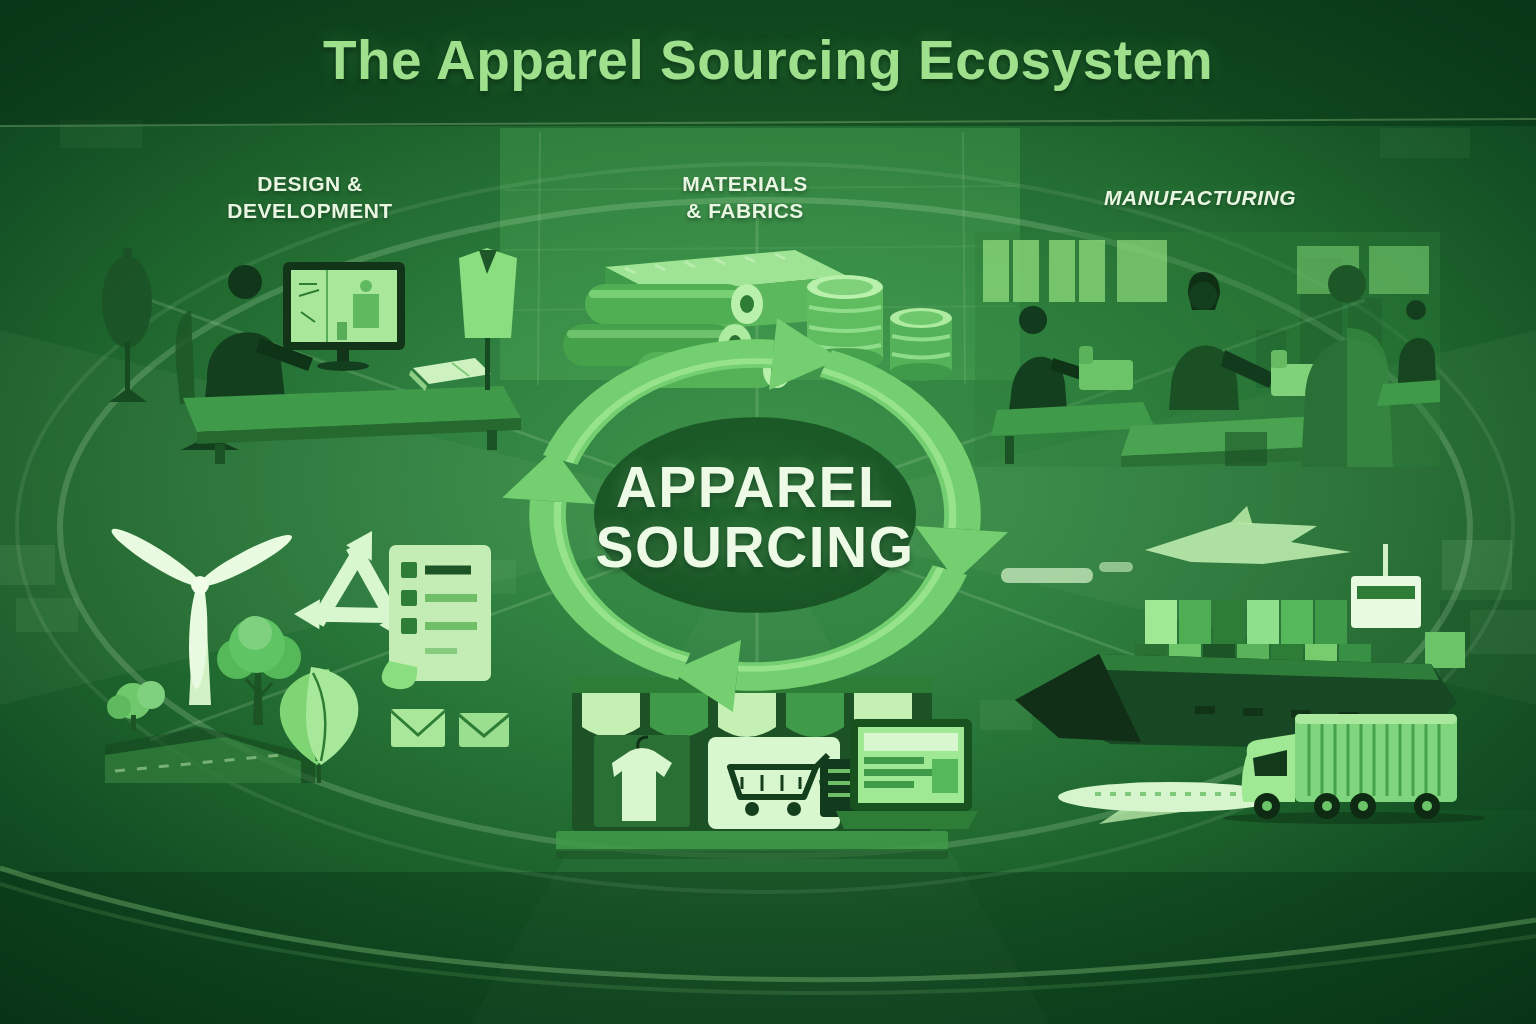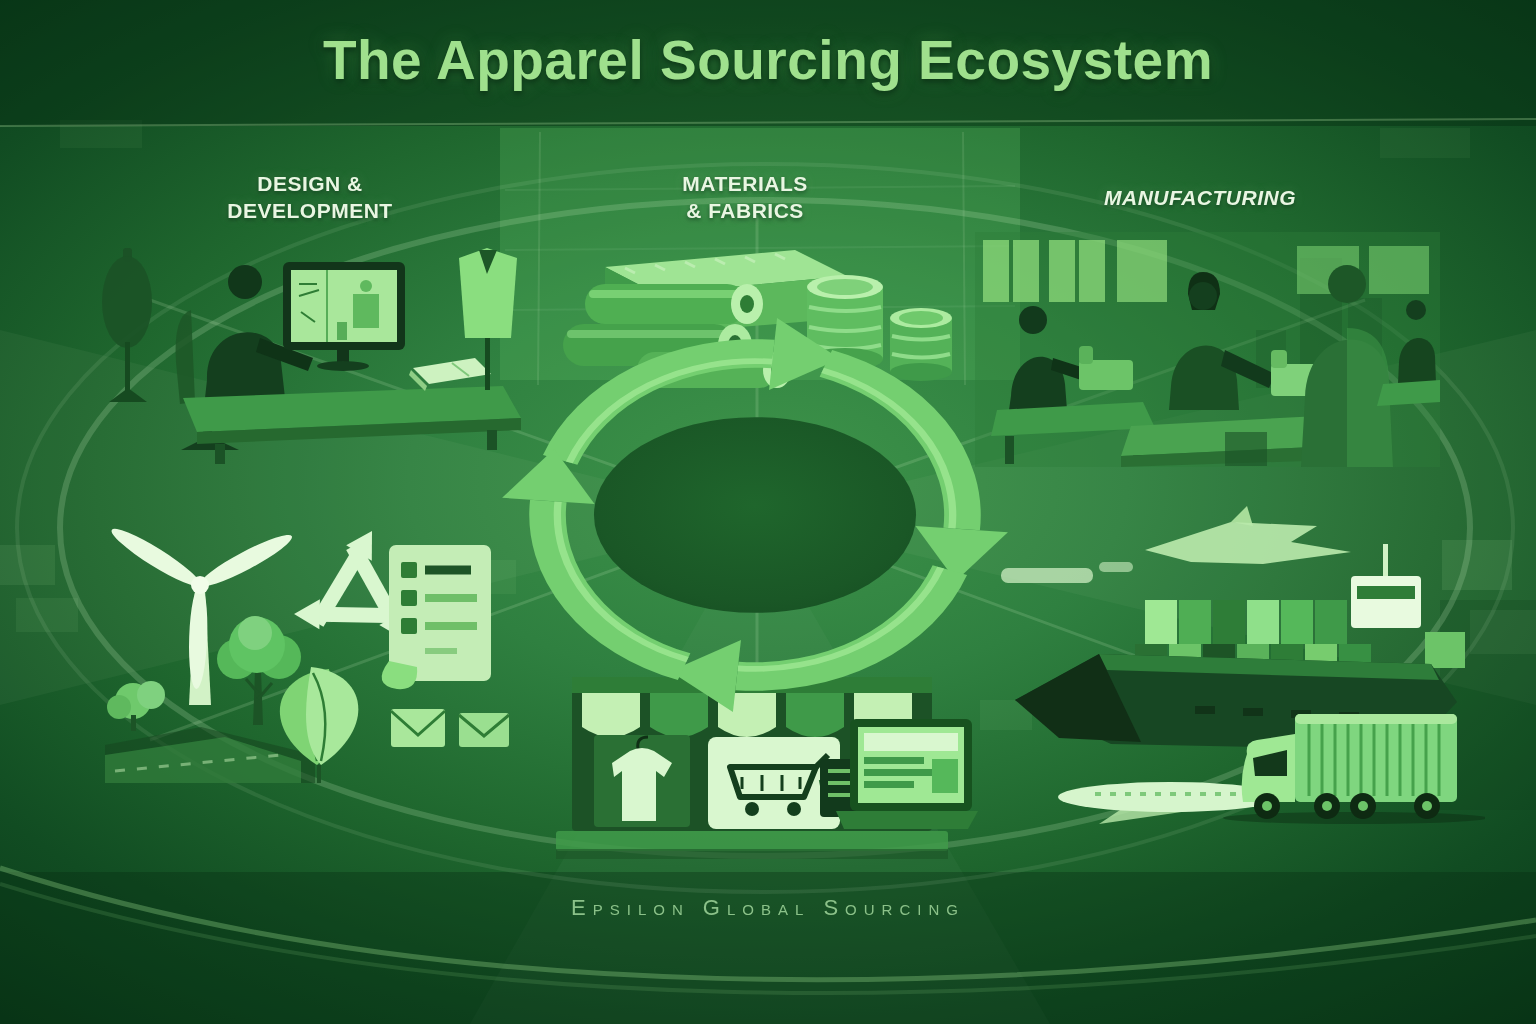--- a/index.html
+++ b/index.html
@@ -440,20 +440,21 @@
       </g>
       <g transform="rotate(270)">
         <path d="M -159.7 -58.1 A 170 170 0 0 1 14.8 -169.4" fill="none" stroke="#74cf70" stroke-width="30"></path>
         <path d="M -152.2 -55.4 A 162 162 0 0 1 14.1 -161.4" fill="none" stroke="#a9ee9b" stroke-width="6" opacity="0.65"></path>
         <polygon points="11.5,-131.5 18.1,-207.3 69.6,-164.6" fill="#74cf70"></polygon>
       </g>
     </g>
   </svg>
 
   <div class="title">The Apparel Sourcing Ecosystem</div>
+  <div class="center-label">APPAREL
+SOURCING</div>
   <div class="sec-label lbl-design">DESIGN &amp;
 DEVELOPMENT</div>
   <div class="sec-label lbl-materials">MATERIALS
 &amp; FABRICS</div>
   <div class="sec-label lbl-manufacturing">MANUFACTURING</div>
-  <div class="footer">Epsilon Global Sourcing</div>
 
 </div>
 
 </body></html>

